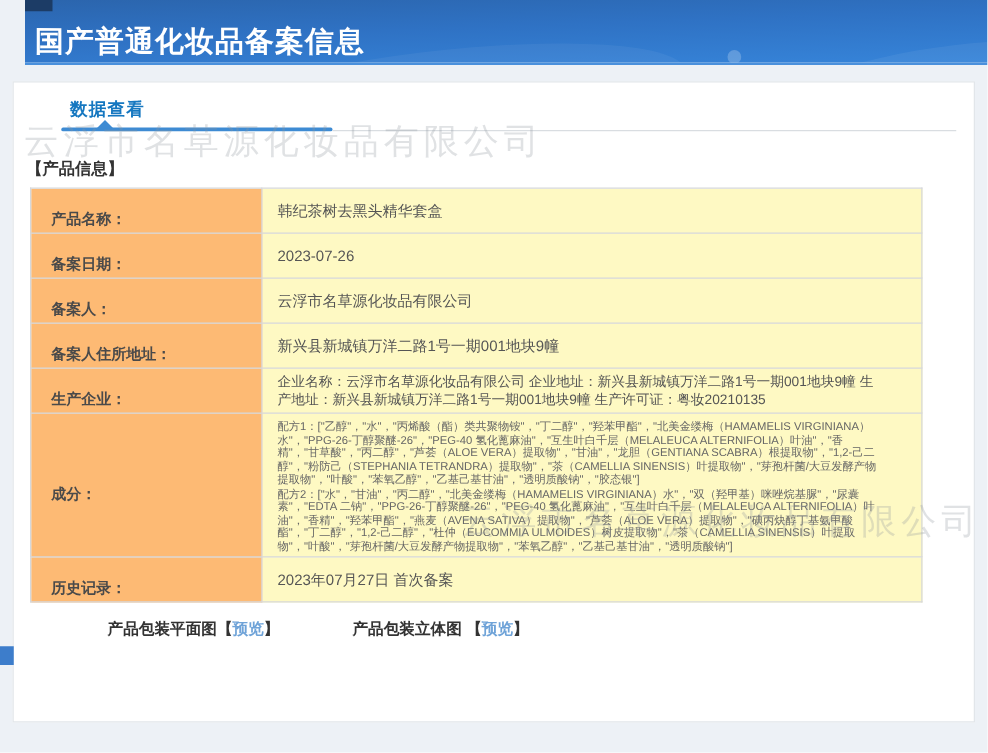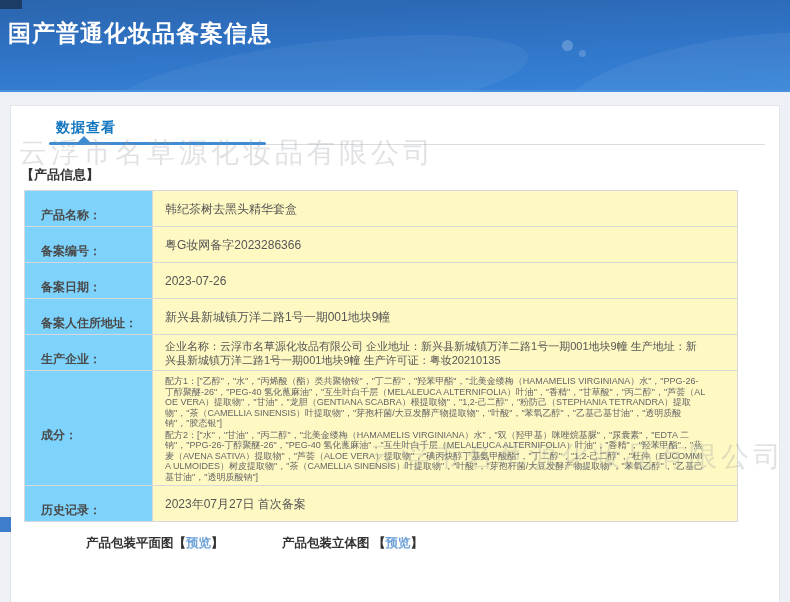--- a/index.html
+++ b/index.html
@@ -4,23 +4,24 @@
 <style>
   * { margin:0; padding:0; box-sizing:border-box; }
   html,body { width:790px; height:602px; overflow:hidden; }
   body {
     background:#edf1f6;
     font-family:"Liberation Sans","DejaVu Sans",sans-serif;
     position:relative;
   }
   
   .header {
-    position:relative; height:92px; overflow:hidden;
+    position:relative; height:52px; overflow:hidden;
     background:linear-gradient(178deg,#2b65ad 0%,#2f72c4 45%,#3684d9 100%);
     border-bottom:2px solid #4a90dc;
+    margin-left:20px;
   }
   .header .corner { position:absolute; left:0; top:0; width:22px; height:9px; background:#1c3c66; }
   .deco { position:absolute; border-radius:50%; }
   .deco1 { left:110px; top:42px; width:420px; height:80px; background:rgba(255,255,255,0.05); transform:rotate(-7deg); }
   .deco2 { left:560px; top:40px; width:320px; height:90px; background:rgba(255,255,255,0.06); transform:rotate(-10deg); }
   .dot1 { left:562px; top:40px; width:11px; height:11px; background:rgba(255,255,255,0.22); }
   .dot2 { left:579px; top:50px; width:7px; height:7px; background:rgba(255,255,255,0.18); }
   .header h1 {
     position:absolute; left:8px; top:18px;
     color:#ffffff; font-size:23px; font-weight:bold; letter-spacing:1px;
@@ -46,21 +47,21 @@
   .tab-caret {
     position:absolute; left:66px; top:30px; width:0; height:0;
     border-left:7px solid transparent; border-right:7px solid transparent; border-bottom:7px solid #3e8bd3;
   }
   .tab-line-gray { position:absolute; left:255px; right:14px; top:38px; height:1px; background:#d9dde1; }
   
   .sec-label { margin:18px 0 6px 10px; font-size:13px; font-weight:bold; color:#333333; }
   
   .info-table { margin-left:13px; width:714px; border-collapse:collapse; table-layout:fixed; }
   .info-table td { border:1px solid #d6d8da; font-size:12px; vertical-align:middle; }
-  td.lbl { width:128px; background:#7dd3fc; font-weight:bold; color:#4a4a4a; padding:16px 6px 2px 16px; }
+  td.lbl { width:185px; background:#fdba74; font-weight:bold; color:#4a4a4a; padding:16px 6px 2px 16px; }
   td.val { background:#fef9c3; color:#555555; padding:2px 30px 2px 12px; line-height:14px; }
   tr.r-std td { height:26px; }
   tr.r-ent td { height:32px; }
   tr.r-ent td.val { font-size:11px; line-height:14px; }
   tr.r-ing td { height:100px; }
   tr.r-ing td.val { vertical-align:top; padding-top:5px; font-size:9px; line-height:10.5px; color:#666666; }
   tr.r-ing td.val div { margin-bottom:1px; word-break:break-all; }
   tr.r-sup td { height:34px; }
   tr.r-his td { height:27px; }
   tr.r-rem td { height:21px; }
@@ -99,26 +100,26 @@
 
   <div class="sec-label">【产品信息】</div>
 
   <table class="info-table">
     <tbody>
         <tr class="r-std">
       <td class="lbl">产品名称：</td>
       <td class="val">韩纪茶树去黑头精华套盒</td>
     </tr>
     <tr class="r-std">
-      <td class="lbl">备案编号：</td>
-      <td class="val">粤G妆网备字2023286366</td>
+      <td class="lbl">备案日期：</td>
+      <td class="val">2023-07-26</td>
     </tr>
     <tr class="r-std">
-      <td class="lbl">备案日期：</td>
-      <td class="val">2023-07-26</td>
+      <td class="lbl">备案人：</td>
+      <td class="val">云浮市名草源化妆品有限公司</td>
     </tr>
     <tr class="r-std">
       <td class="lbl">备案人住所地址：</td>
       <td class="val">新兴县新城镇万洋二路1号一期001地块9幢</td>
     </tr>
     <tr class="r-ent">
       <td class="lbl">生产企业：</td>
       <td class="val">企业名称：云浮市名草源化妆品有限公司 企业地址：新兴县新城镇万洋二路1号一期001地块9幢 生产地址：新兴县新城镇万洋二路1号一期001地块9幢 生产许可证：粤妆20210135</td>
     </tr>
     <tr class="r-ing">

